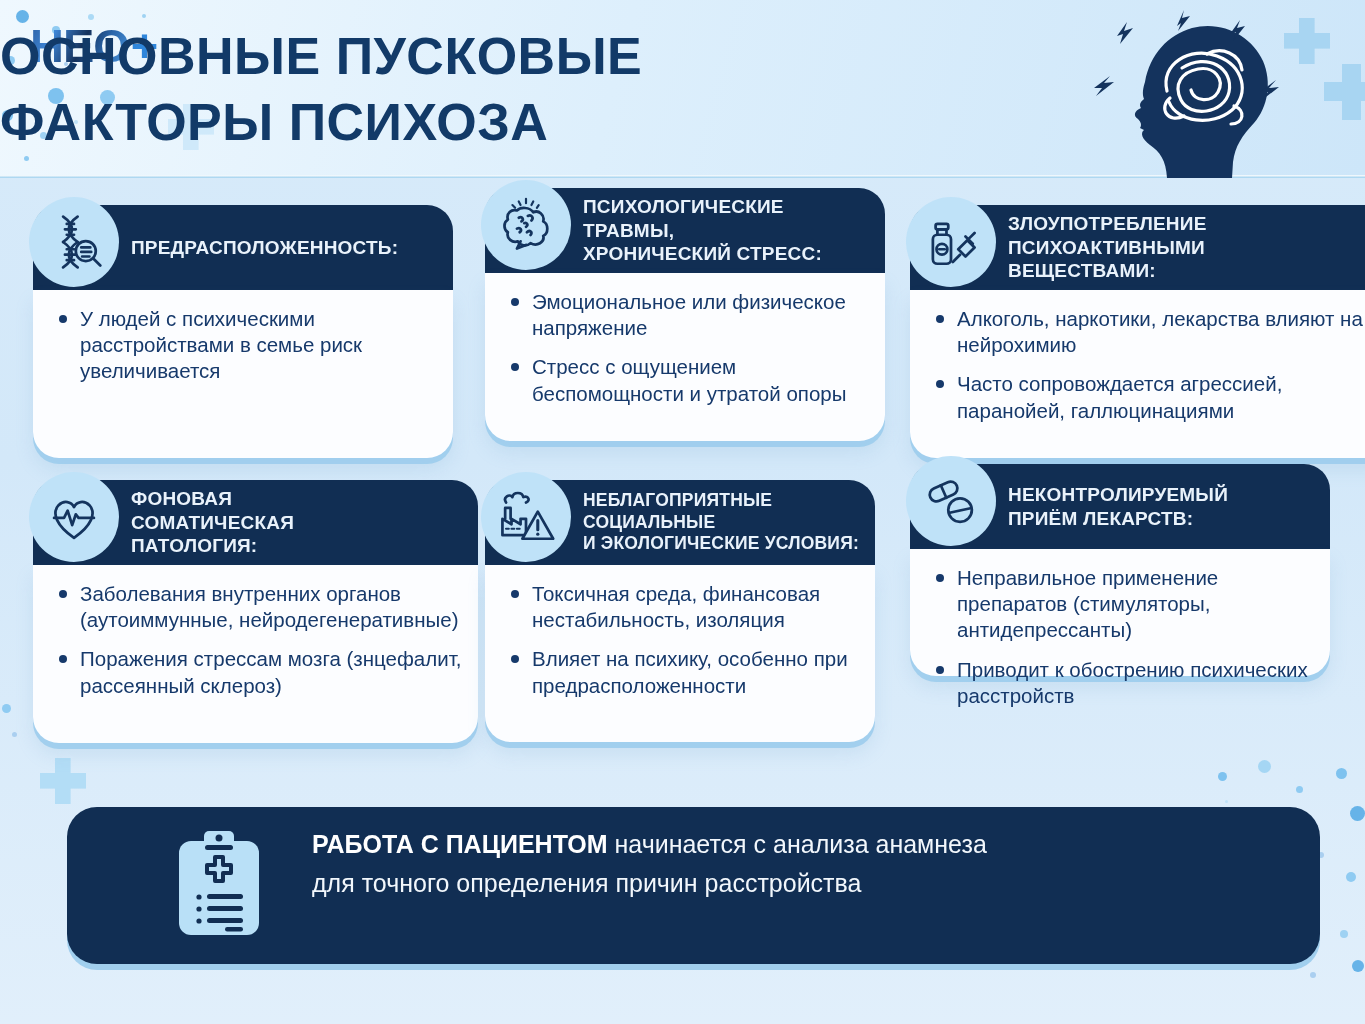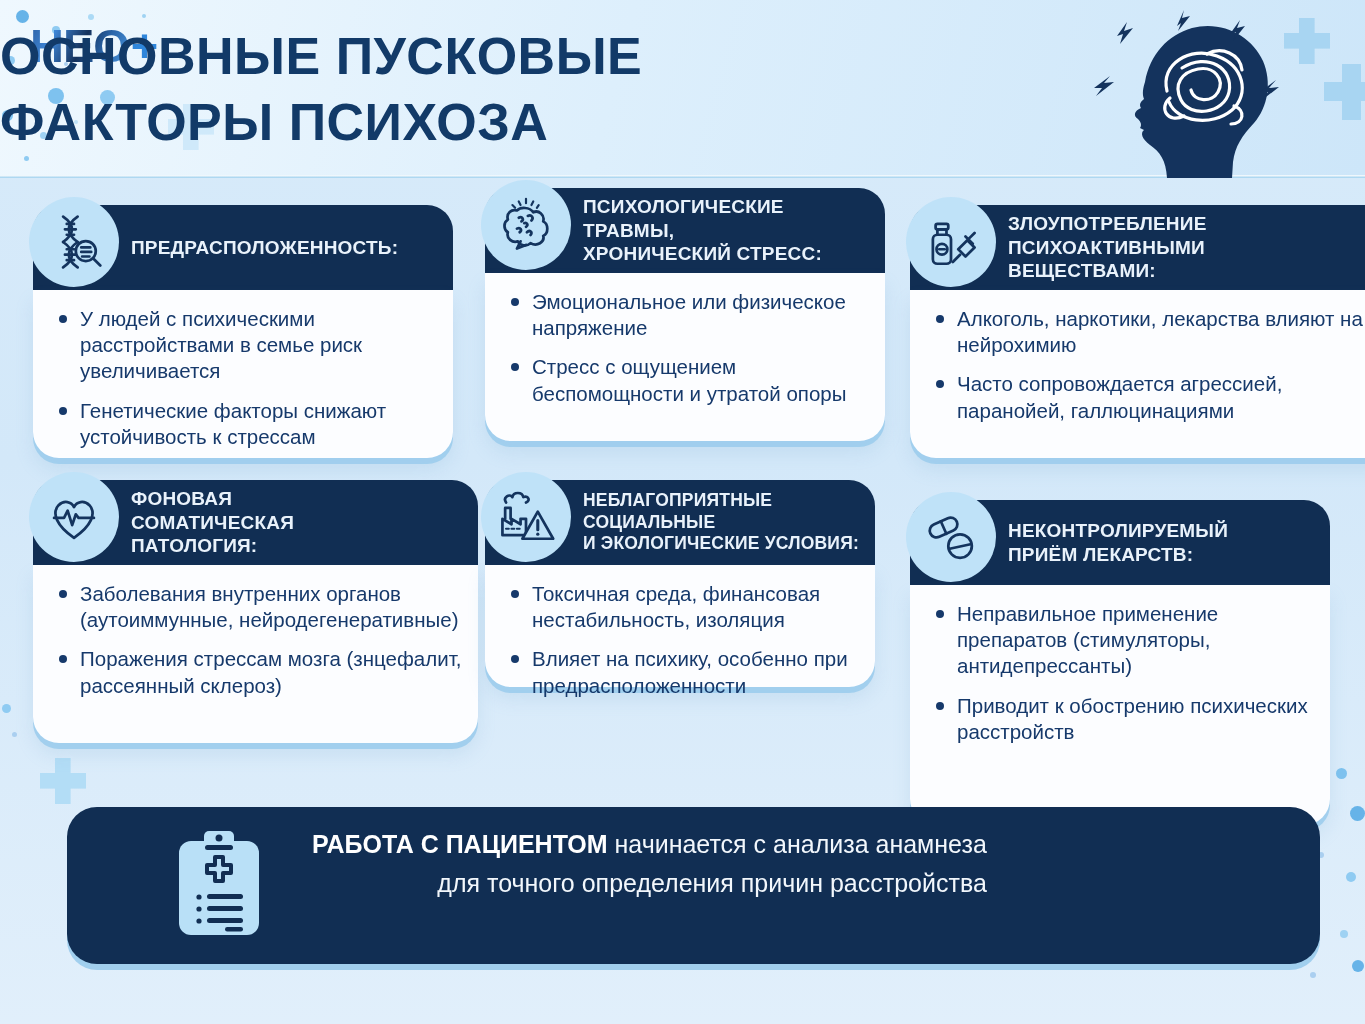--- a/index.html
+++ b/index.html
@@ -36,31 +36,31 @@
   .card-body li{display:flex;gap:13px;margin-bottom:13px;}
   .bullet-dot{flex:0 0 8px;width:8px;height:8px;border-radius:50%;background:#16396b;margin-top:9px;}
   .bullet-text{font-size:20.5px;line-height:1.28;color:#16396b;font-weight:500;}
   .icon-circle{position:absolute;left:-4px;top:-8px;width:90px;height:90px;border-radius:50%;
     background:#bfe2f8;display:flex;align-items:center;justify-content:center;}
   .icon-circle svg{width:58px;height:58px;}
   .c1{left:33px;top:205px;width:420px;height:253px}
   .c2{left:485px;top:188px;width:400px;height:253px}
   .c3{left:910px;top:205px;width:493px;height:253px}
   .c4{left:33px;top:480px;width:445px;height:263px}
-  .c5{left:485px;top:480px;width:390px;height:207px}
-  .c6{left:910px;top:500px;width:420px;height:325px}
+  .c5{left:485px;top:480px;width:390px;height:262px}
+  .c6{left:910px;top:464px;width:420px;height:212px}
 
   
   .banner{position:absolute;left:67px;top:807px;width:1229px;height:157px;background:#112e53;
     border-radius:30px;box-shadow:0 6px 0 rgba(154,203,236,.9);padding-left:24px;}
   .banner-icon{position:absolute;left:106px;top:22px;width:92px;height:112px;}
   .banner-text{position:absolute;left:245px;top:18px;margin:0;font-size:25px;line-height:1.55;
     color:#f2f7fc;font-weight:400;}
   .banner-lead{font-weight:800;color:#ffffff;}
-  .bline{display:block;text-align:right;}
+  .bline{display:block;}
 
   
   .dot{position:absolute;border-radius:50%;}
   .plus{position:absolute;
     background-image:linear-gradient(currentColor,currentColor),linear-gradient(currentColor,currentColor);
     background-size:100% 34%,34% 100%;background-position:center,center;background-repeat:no-repeat;}
 </style>
 </head>
 <body>
 
@@ -134,24 +134,20 @@
 
   <section class="card c1">
     <div class="card-header">
       <h2 class="card-title">ПРЕДРАСПОЛОЖЕННОСТЬ:</h2>
     </div>
     <ul class="card-body">
       <li>
           <span class="bullet-dot"></span>
           <span class="bullet-text">У людей с психическими расстройствами в семье риск увеличивается</span>
         </li>
-      <li>
-          <span class="bullet-dot"></span>
-          <span class="bullet-text">Генетические факторы снижают устойчивость к стрессам</span>
-        </li>
     </ul>
     <span class="icon-circle">
       <svg viewBox="0 0 64 64" fill="none" stroke="#14345e" stroke-width="3" stroke-linecap="round">
         <path d="M20 4 C33 13 33 23 20 32"></path>
           <path d="M36 4 C23 13 23 23 36 32"></path>
         <path d="M20 32 C33 41 33 51 20 60"></path>
           <path d="M36 32 C23 41 23 51 36 60"></path>
         <path d="M24 12 h8 M22 18 h12 M24 24 h8 M24 40 h8 M22 46 h12 M24 52 h8"></path>
         <circle cx="45" cy="42" r="11" fill="#bfe2f8"></circle>
         <path d="M40 38 h10 M40 43 h11 M41 48 h8 M53 50 L61 58"></path>

